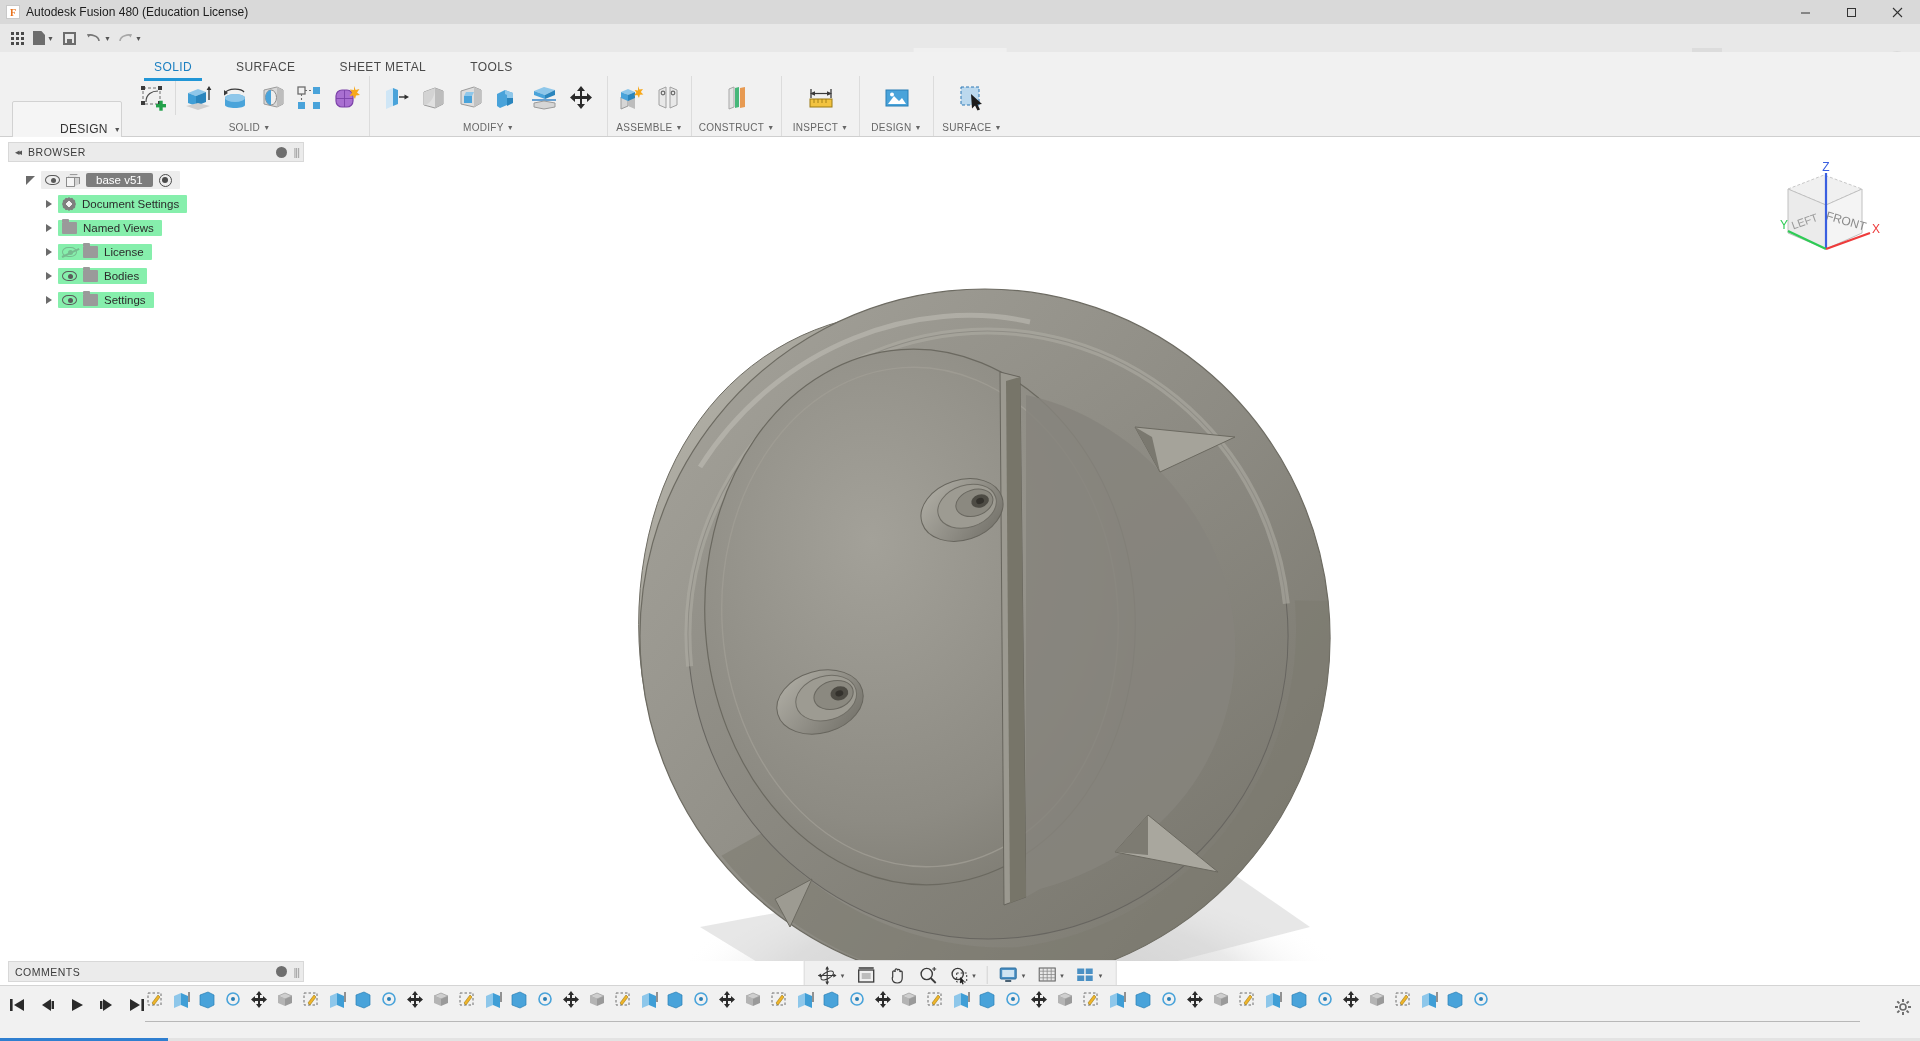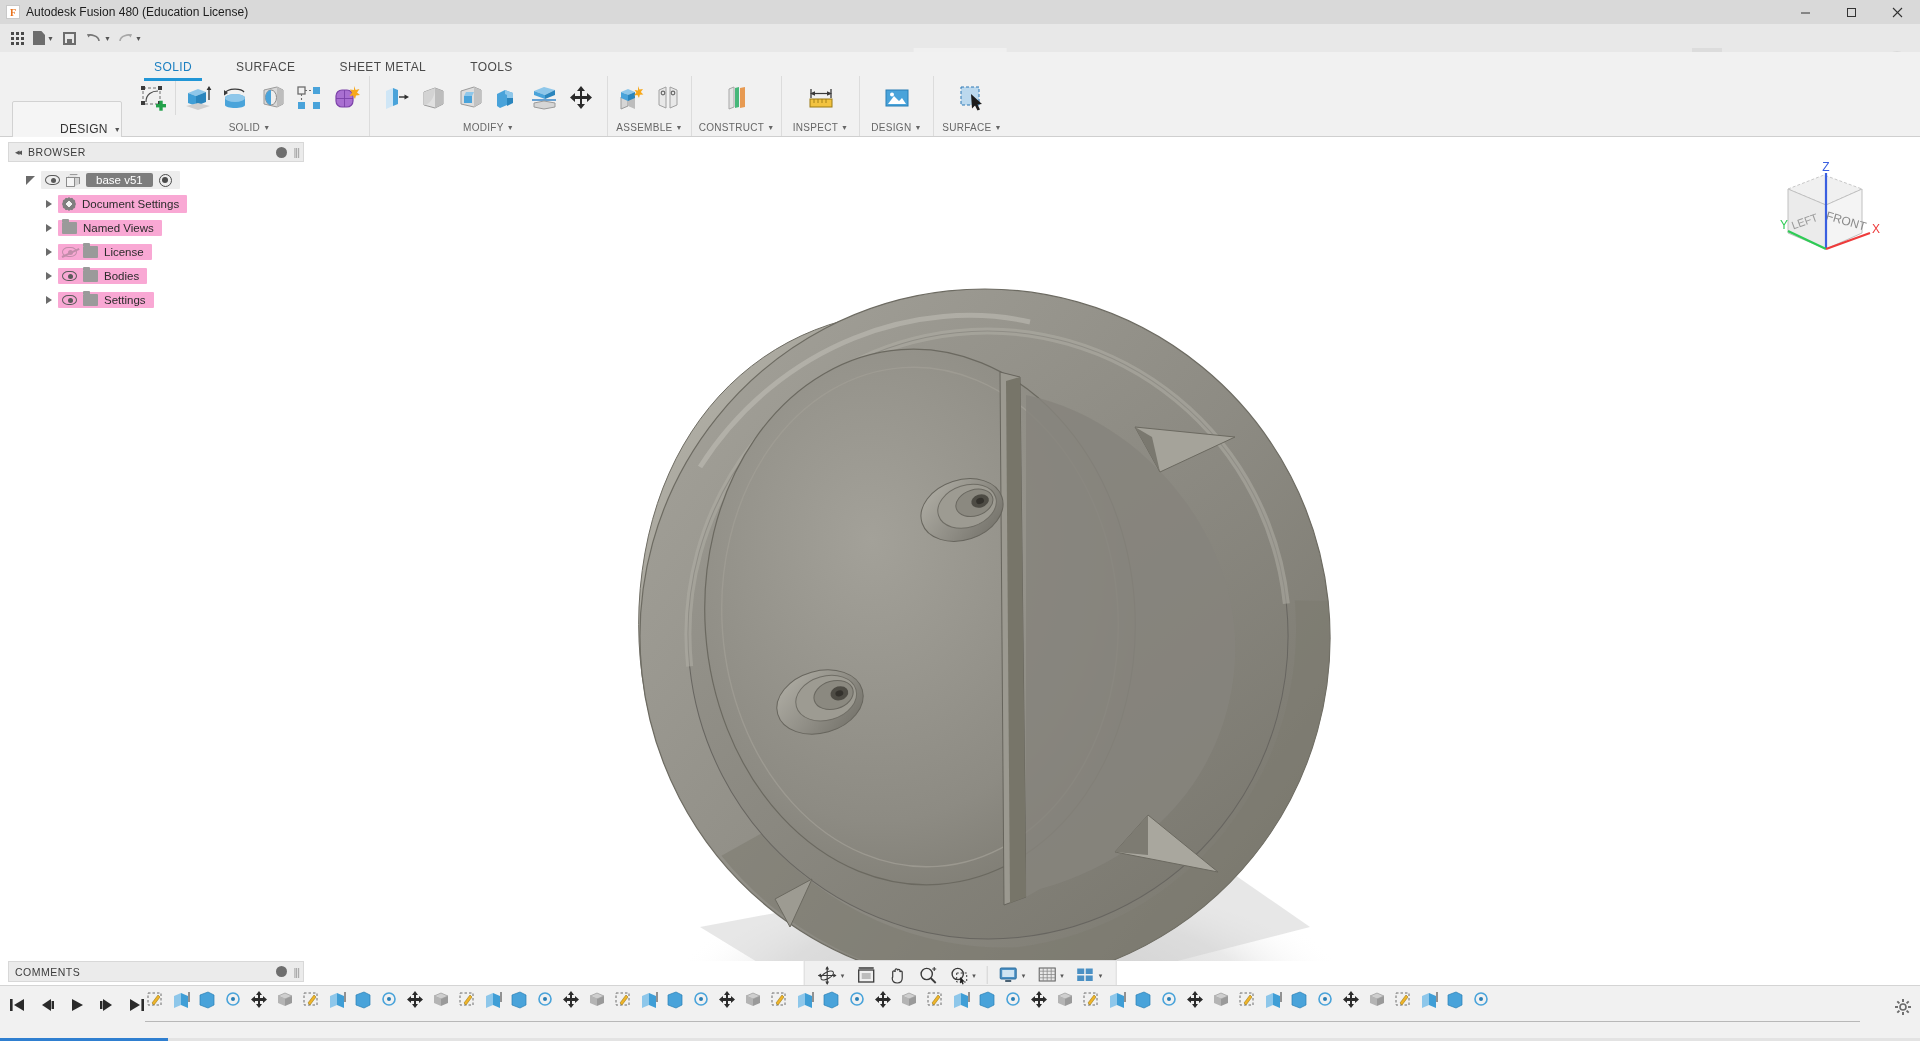--- a/index.html
+++ b/index.html
@@ -129,21 +129,21 @@
     font-size: 10.5px; color: #3c3c3c; letter-spacing: .5px;
   }
   .collapse-arrows { color: #555; font-size: 9px; letter-spacing: -2px; }
   .bh-right { margin-left: auto; display: flex; align-items: center; gap: 6px; padding-right: 4px; }
   .dot-btn { width: 11px; height: 11px; border-radius: 50%; background: #6e6e6e; }
   .grip { color: #9a9a9a; font-size: 11px; letter-spacing: -1px; }
 
   .tree { padding-top: 6px; font-size: 11.5px; color: #2b2b2b; }
   .trow { height: 24px; display: flex; align-items: center; gap: 6px; }
   .trow .hl { display: flex; align-items: center; gap: 6px; padding: 2px 8px 2px 4px;
-              background: #f9a8d4; border-radius: 1px; }
+              background: #86efac; border-radius: 1px; }
   .trow.root .hl { background: #ededed; }
   .sel-chip { background: #7d7d7d; color: #fff; padding: 1px 10px; border-radius: 2px; font-size: 11.5px; }
   .tri { width: 0; height: 0; border-left: 6px solid #6b6b6b; border-top: 4px solid transparent;
          border-bottom: 4px solid transparent; }
   .tri-filled { width:0; height:0; border-left: 9px solid #6b6b6b; border-bottom: 9px solid transparent; }
   .eye {
     width: 15px; height: 10px; border: 1.5px solid #5a5a5a; border-radius: 50% / 60%;
     position: relative; display:inline-block;
   }
   .eye::after { content:""; position:absolute; left:4.5px; top:2px; width:5px; height:5px;

